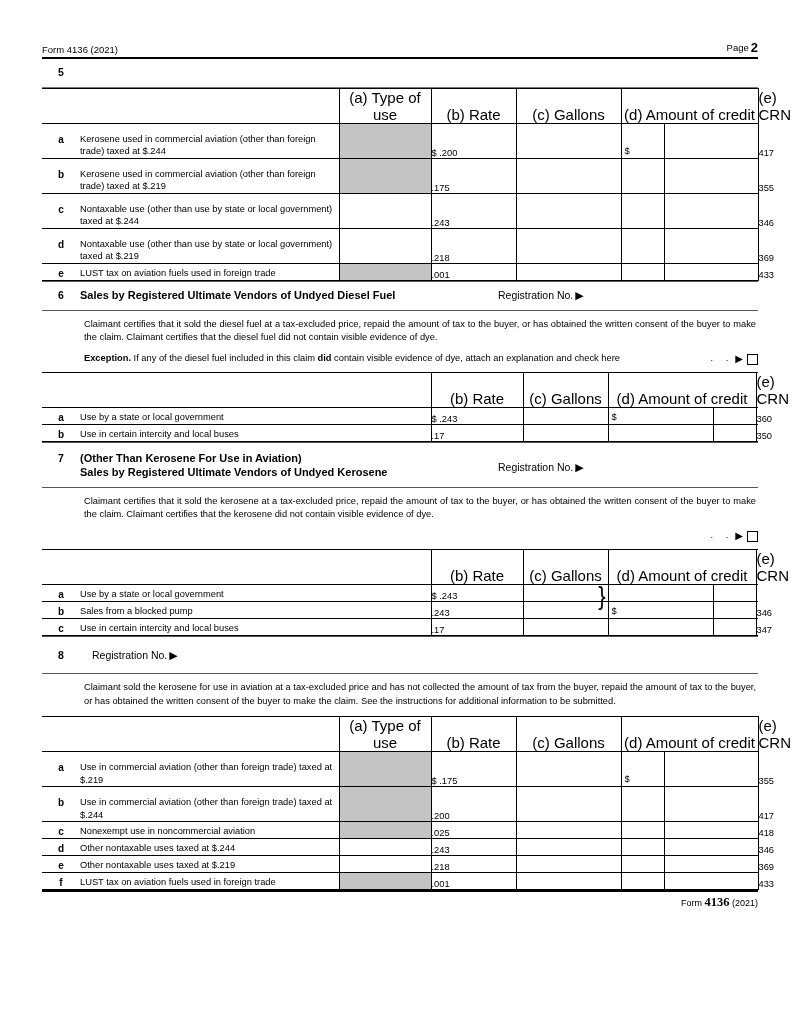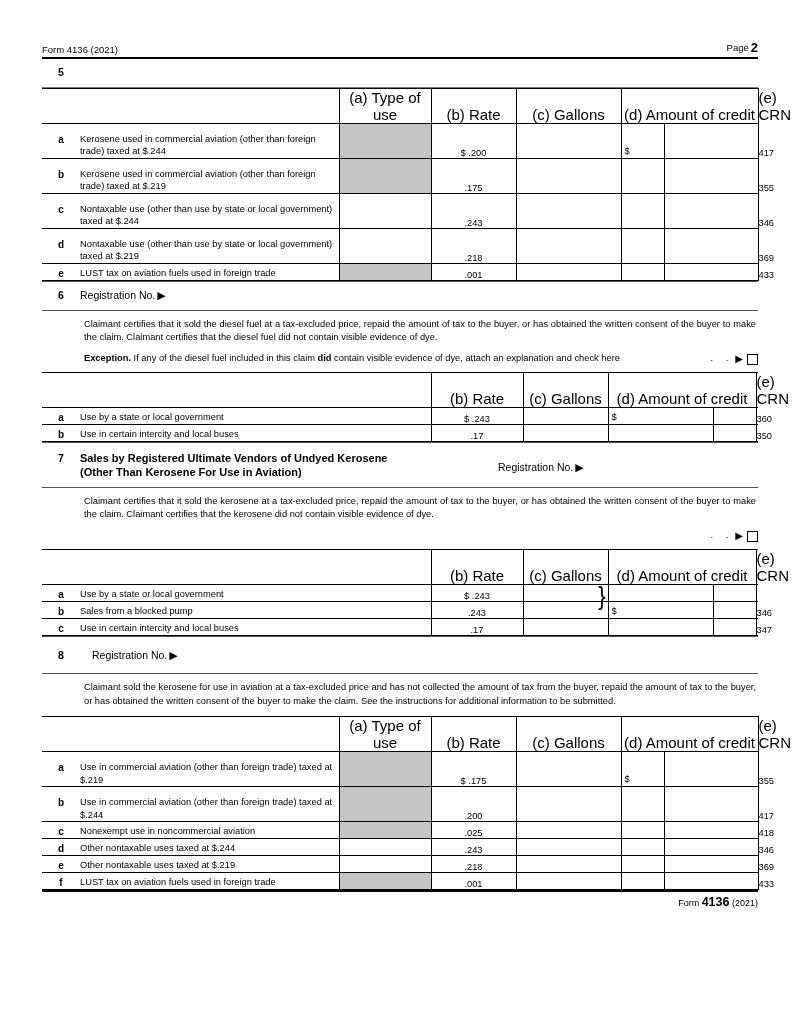--- a/index.html
+++ b/index.html
@@ -103,21 +103,21 @@
     vertical-align:top;
   }
   .lblwrap{display:flex;align-items:flex-start;}
   .ltr{
     width:38px;flex:0 0 38px;text-align:center;
     font-weight:bold;font-size:10px;line-height:1.35;
   }
   .ltxt{flex:1 1 auto;font-size:9.3px;line-height:1.35;}
 
   td.shade{background:#c4c4c4;}
-  td.rate{text-align:center;padding-bottom:3px;}
+  td.rate{padding-bottom:3px;}
   td.amt{position:relative;}
   td.amt .dollar{position:absolute;left:3px;bottom:2px;font-size:9.3px;}
   td.cents{}
   td.crn{text-align:left;padding-bottom:3px;}
   .rule-tbl-bot{border-top:1.6px solid #555;}
   .rule-tbl-bot-heavy{border-top:2.2px solid #000;}
 
   
   .brace{
     position:absolute;
@@ -125,21 +125,21 @@
     font-size:22px;line-height:1;
     transform:scaleY(1.15);
   }
   td.gal-brace{position:relative;}
 
   
   .pgfoot{
     text-align:right;font-size:9px;
     padding-top:3px;
   }
-  .pgfoot b{font-size:12.5px;font-weight:bold;}
+  .pgfoot b{font-size:12.5px;font-weight:bold;font-family:Liberation Serif, serif;}
 </style>
 </head>
 <body>
 
 <div class="page">
 
   <div class="pghead">
     <div class="left">Form 4136 (2021)</div>
     <div class="right"><span>Page</span><b>2</b></div>
   </div>
@@ -240,20 +240,21 @@
       <td class="amt"></td>
       <td class="cents"></td>
       <td class="crn">433</td>
     </tr>
   </tbody>
     </table>
   <div class="rule-tbl-bot"></div>
 
   <div class="sec-head">
     <div class="sec-num">6</div>
+    <div class="sec-title">Sales by Registered Ultimate Vendors of Undyed Diesel Fuel</div>
     <div class="sec-reg" style="width:260px"><span>Registration No.</span><span class="tri">▶</span></div>
   </div>
   <div class="rule-sec-dark"></div>
 
   <div class="para">Claimant certifies that it sold the diesel fuel at a tax-excluded price, repaid the amount of tax to the buyer, or has obtained the written consent of the buyer to make the claim. Claimant certifies that the diesel fuel did not contain visible evidence of dye.</div>
   <div class="exc">
     <span class="txt"><b>Exception.</b><span> If any of the diesel fuel included in this claim </span><b>did</b><span> contain visible evidence of dye, attach an explanation and check here</span></span>
     <span class="dots">.    .</span>
     <span class="tri">▶</span>
     <span class="chk"></span>
@@ -304,22 +305,22 @@
       <td class="cents"></td>
       <td class="crn">350</td>
     </tr>
   </tbody>
     </table>
   <div class="rule-tbl-bot"></div>
 
   <div class="sec-head" style="padding-top:9px;padding-bottom:7px;">
     <div class="sec-num">7</div>
     <div class="sec-title">
+      <div>(Other Than Kerosene For Use in Aviation)</div>
       <div>Sales by Registered Ultimate Vendors of Undyed Kerosene</div>
-      <div>(Other Than Kerosene For Use in Aviation)</div>
     </div>
     <div class="sec-reg" style="width:260px;padding-top:9px;"><span>Registration No.</span><span class="tri">▶</span></div>
   </div>
   <div class="rule-sec-dark"></div>
 
   <div class="para">Claimant certifies that it sold the kerosene at a tax-excluded price, repaid the amount of tax to the buyer, or has obtained the written consent of the buyer to make the claim. Claimant certifies that the kerosene did not contain visible evidence of dye.</div>
   <div class="exc">
     <span class="dots">.    .</span>
     <span class="tri">▶</span>
     <span class="chk"></span>

